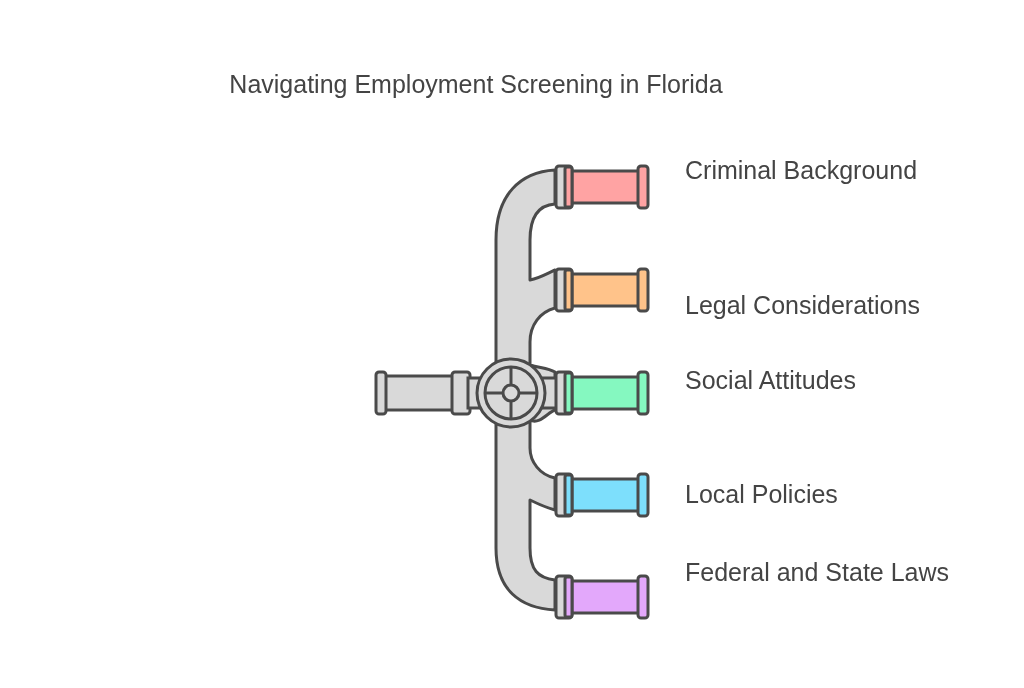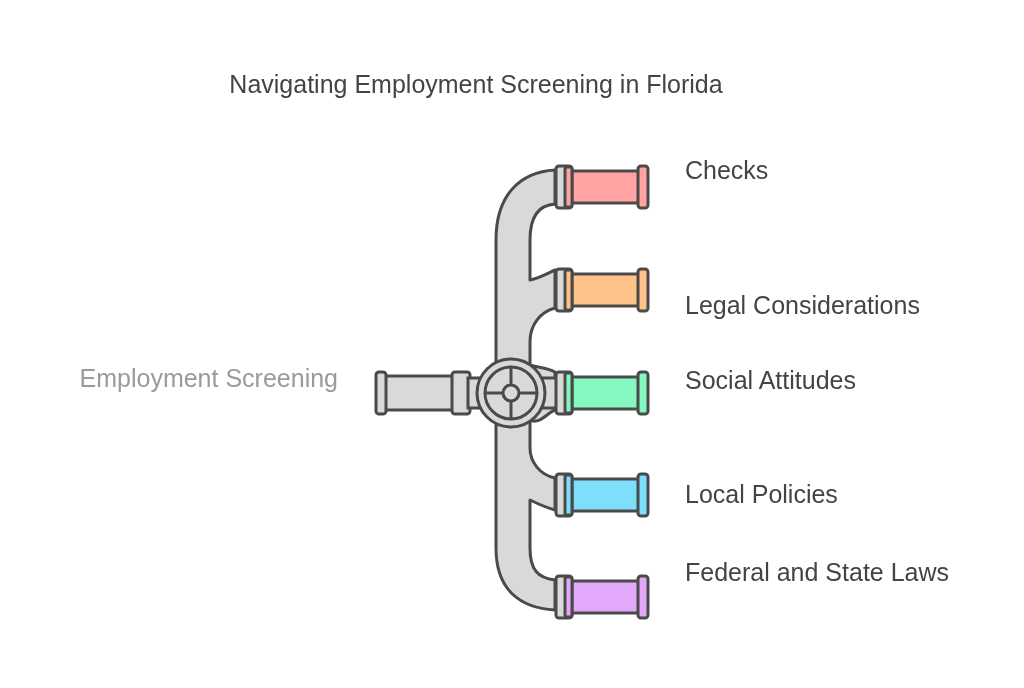--- a/index.html
+++ b/index.html
@@ -11,21 +11,20 @@
                     font-size: 25px; line-height: 33px; color: #9a9a9a; }
     .branch-label { position: absolute; left: 685px; font-size: 25px; line-height: 33px; color: #444444; }
     svg { position: absolute; left: 0; top: 0; }
   </style>
 </head>
 <body>
 
 <div class="title">Navigating Employment Screening in Florida</div>
 
 <div class="source-label">
-  <div>Employment Screening</div>
 </div>
 
 <svg width="1024" height="688" viewBox="0 0 1024 688">
   <g id="pipes" stroke="#4a4a4a" stroke-width="3" stroke-linejoin="round">
 
     <path fill="#d9d9d9" d="M555,170 C520,172 496,195 496,240 L496,548 C496,590 520,608 555,610
          L555,580 C538,578 530,570 530,548 L530,500 C540,505 548,508 555,510
          L555,478 C540,475 530,462 530,448 L530,420 C540,425 548,412 555,410
          L555,372 C548,368 540,368 530,365 L530,342 C530,325 540,312 555,308
          L555,270 C548,273 540,278 530,280 L530,240 C530,215 540,205 555,204 Z"></path>
@@ -74,21 +73,21 @@
         <rect x="566" y="581" width="76" height="32" fill="#e3a8fb"></rect>
         <rect x="556" y="576" width="16" height="42" fill="#d9d9d9" rx="3"></rect>
         <rect x="565" y="577" width="7" height="40" fill="#e3a8fb" rx="2"></rect>
         <rect x="638" y="576" width="10" height="42" fill="#e3a8fb" rx="3"></rect>
       </g>
     </g>
 </svg>
 
 <div id="labels">
     <div class="branch-label" style="top: 154px;">
-      <div>Checks</div>
+      <div>Criminal Background</div>
     </div>
     <div class="branch-label" style="top: 289px;">
       <div>Legal Considerations</div>
     </div>
     <div class="branch-label" style="top: 364px;">
       <div>Social Attitudes</div>
     </div>
     <div class="branch-label" style="top: 478px;">
       <div>Local Policies</div>
     </div>

